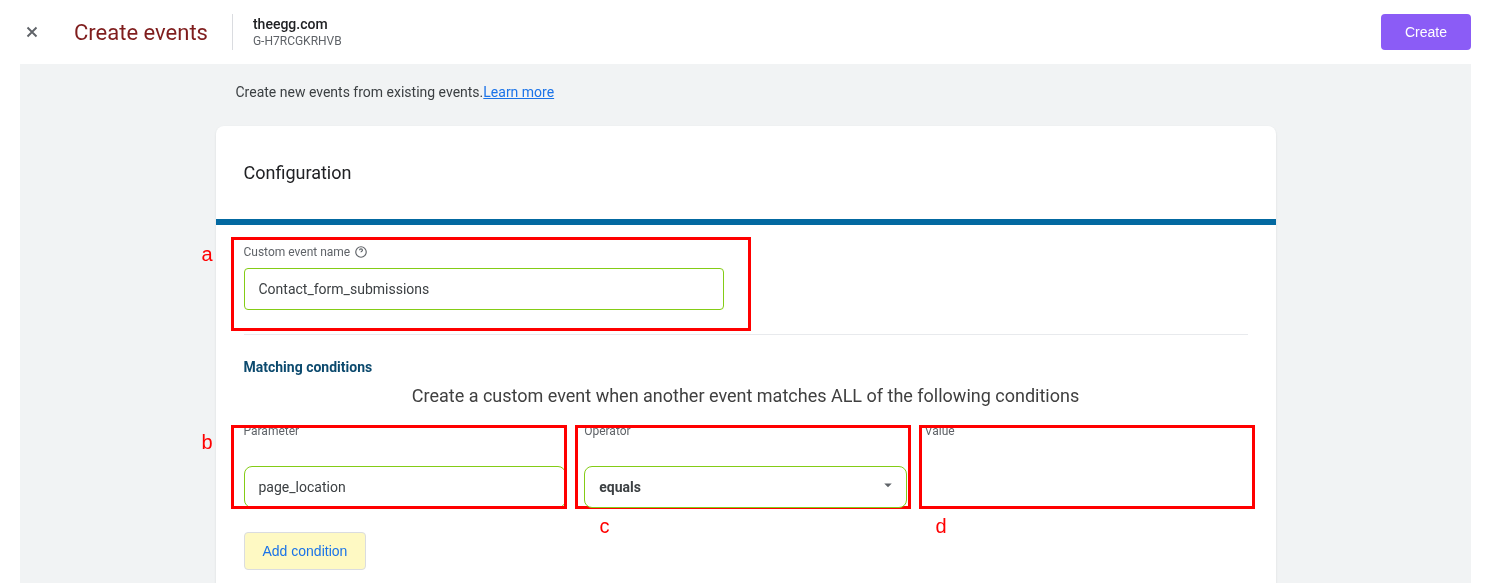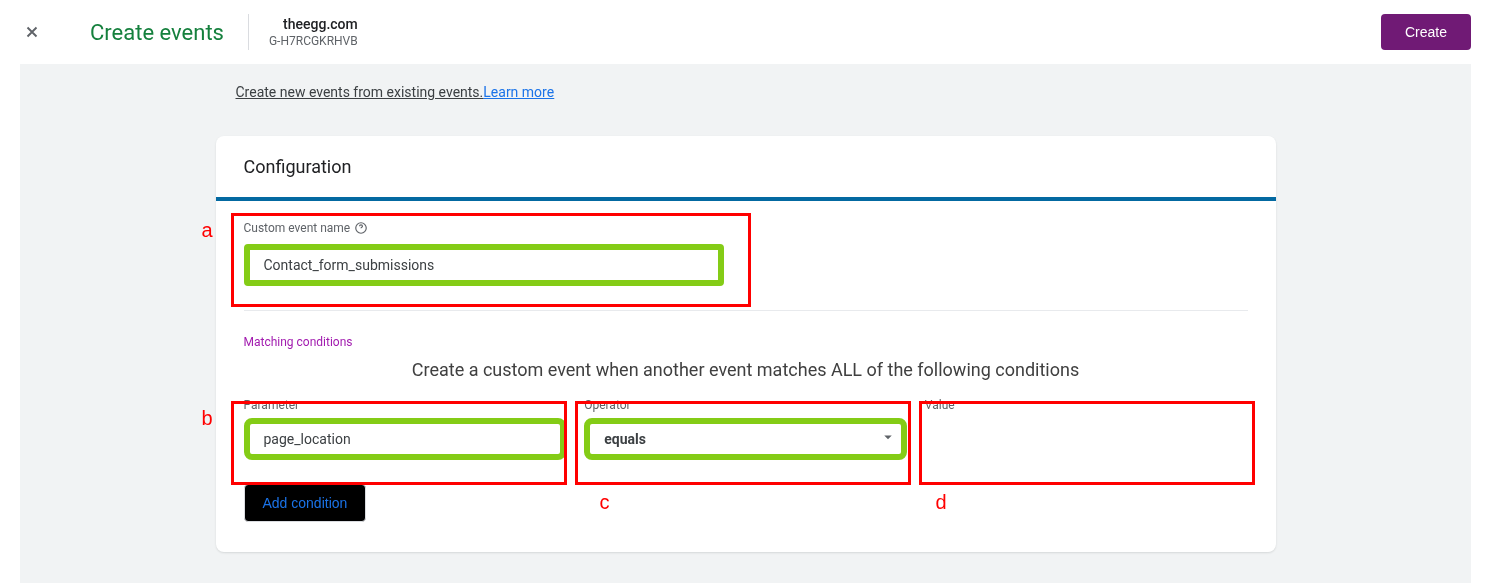--- a/index.html
+++ b/index.html
@@ -24,139 +24,137 @@
       display: flex;
       align-items: center;
       justify-content: center;
       cursor: pointer;
       color: #5f6368;
       margin-right: 30px;
     }
     .close-btn svg { width: 18px; height: 18px; }
     .header-title {
       font-size: 22px;
-      color: #15803d;
+      color: #7f1d1d;
       font-weight: 400;
       margin-right: 24px;
-      margin-left: 16px;
     }
     .divider-vert {
       width: 1px;
       height: 36px;
       background: #dadce0;
       margin-right: 20px;
     }
-    .property-info { display: flex; flex-direction: column; align-items: flex-end; }
+    .property-info { display: flex; flex-direction: column; }
     .property-name { font-size: 14px; font-weight: 500; color: #202124; }
     .property-id { font-size: 12px; color: #5f6368; margin-top: 2px; }
     .create-btn {
       margin-left: auto;
-      background: #701a75;
+      background: #8b5cf6;
       color: #fff;
       border: none;
       border-radius: 4px;
       padding: 10px 24px;
       font-size: 14px;
       font-weight: 500;
       cursor: pointer;
     }
     .content-area {
       background: #f1f3f4;
       margin: 0 20px;
       padding-top: 20px;
       padding-bottom: 40px;
       min-height: 519px;
     }
     .intro-line {
       max-width: 1060px;
-      margin: 0 auto 36px auto;
+      margin: 0 auto 26px auto;
       padding: 0 20px;
       font-size: 14px;
       color: #3c4043;
-      text-decoration: underline;
     }
     .intro-line a {
       color: #1a73e8;
       text-decoration: underline;
     }
     .card {
       background: #fff;
       max-width: 1060px;
       margin: 0 auto;
       border-radius: 8px;
       box-shadow: 0 1px 2px rgba(60,64,67,0.15);
       padding-bottom: 30px;
     }
     .card-header {
-      padding: 20px 28px;
-      border-bottom: 4px solid #0369a1;
+      padding: 36px 28px;
+      border-bottom: 6px solid #0369a1;
       font-size: 18px;
       color: #202124;
     }
     .card-body { padding: 20px 28px 0 28px; position: relative; }
     .field-label {
       font-size: 12px;
       color: #5f6368;
       display: flex;
       align-items: flex-start;
       gap: 4px;
       margin-bottom: 6px;
     }
     .help-icon svg { width: 14px; height: 14px; color: #5f6368; }
     .text-input {
       width: 480px;
       height: 42px;
-      border: 6px solid #84cc16;
+      border: 1px solid #84cc16;
       border-radius: 4px;
       padding: 0 14px;
       font-size: 14px;
       color: #3c4043;
       font-family: inherit;
       outline: none;
     }
     .section-divider {
       border: none;
       border-top: 1px solid #e8eaed;
       margin: 24px 0;
     }
     .section-title {
-      font-size: 12px;
-      font-weight: 400;
-      color: #a21caf;
+      font-size: 14px;
+      font-weight: 700;
+      color: #0c4a6e;
       margin-bottom: 10px;
     }
     .section-subtitle {
       font-size: 18px;
       color: #404040;
       margin-bottom: 18px;
       text-align: center;
     }
     .conditions-row {
       display: flex;
       gap: 18px;
     }
-    .cond-field { flex: 1; display: flex; flex-direction: column; }
+    .cond-field { flex: 1; display: flex; flex-direction: column; gap: 22px; }
     .cond-field .text-input { width: 100%; border-radius: 8px; }
     .select-wrap {
       position: relative;
       width: 100%;
     }
     .select-wrap .text-input { width: 100%; padding-right: 36px; cursor: pointer; font-weight: bold; }
     .chevron {
       position: absolute;
       right: 10px;
       top: 50%;
       transform: translateY(-50%);
       pointer-events: none;
       color: #5f6368;
     }
     .chevron svg { width: 18px; height: 18px; }
     .add-condition-btn {
       margin-top: 24px;
-      background: #000000;
+      background: #fef9c3;
       color: #1a73e8;
       border: 1px solid #dadce0;
       border-radius: 4px;
       padding: 10px 18px;
       font-size: 14px;
       font-weight: 500;
       cursor: pointer;
     }
     
     .annotation-box {

